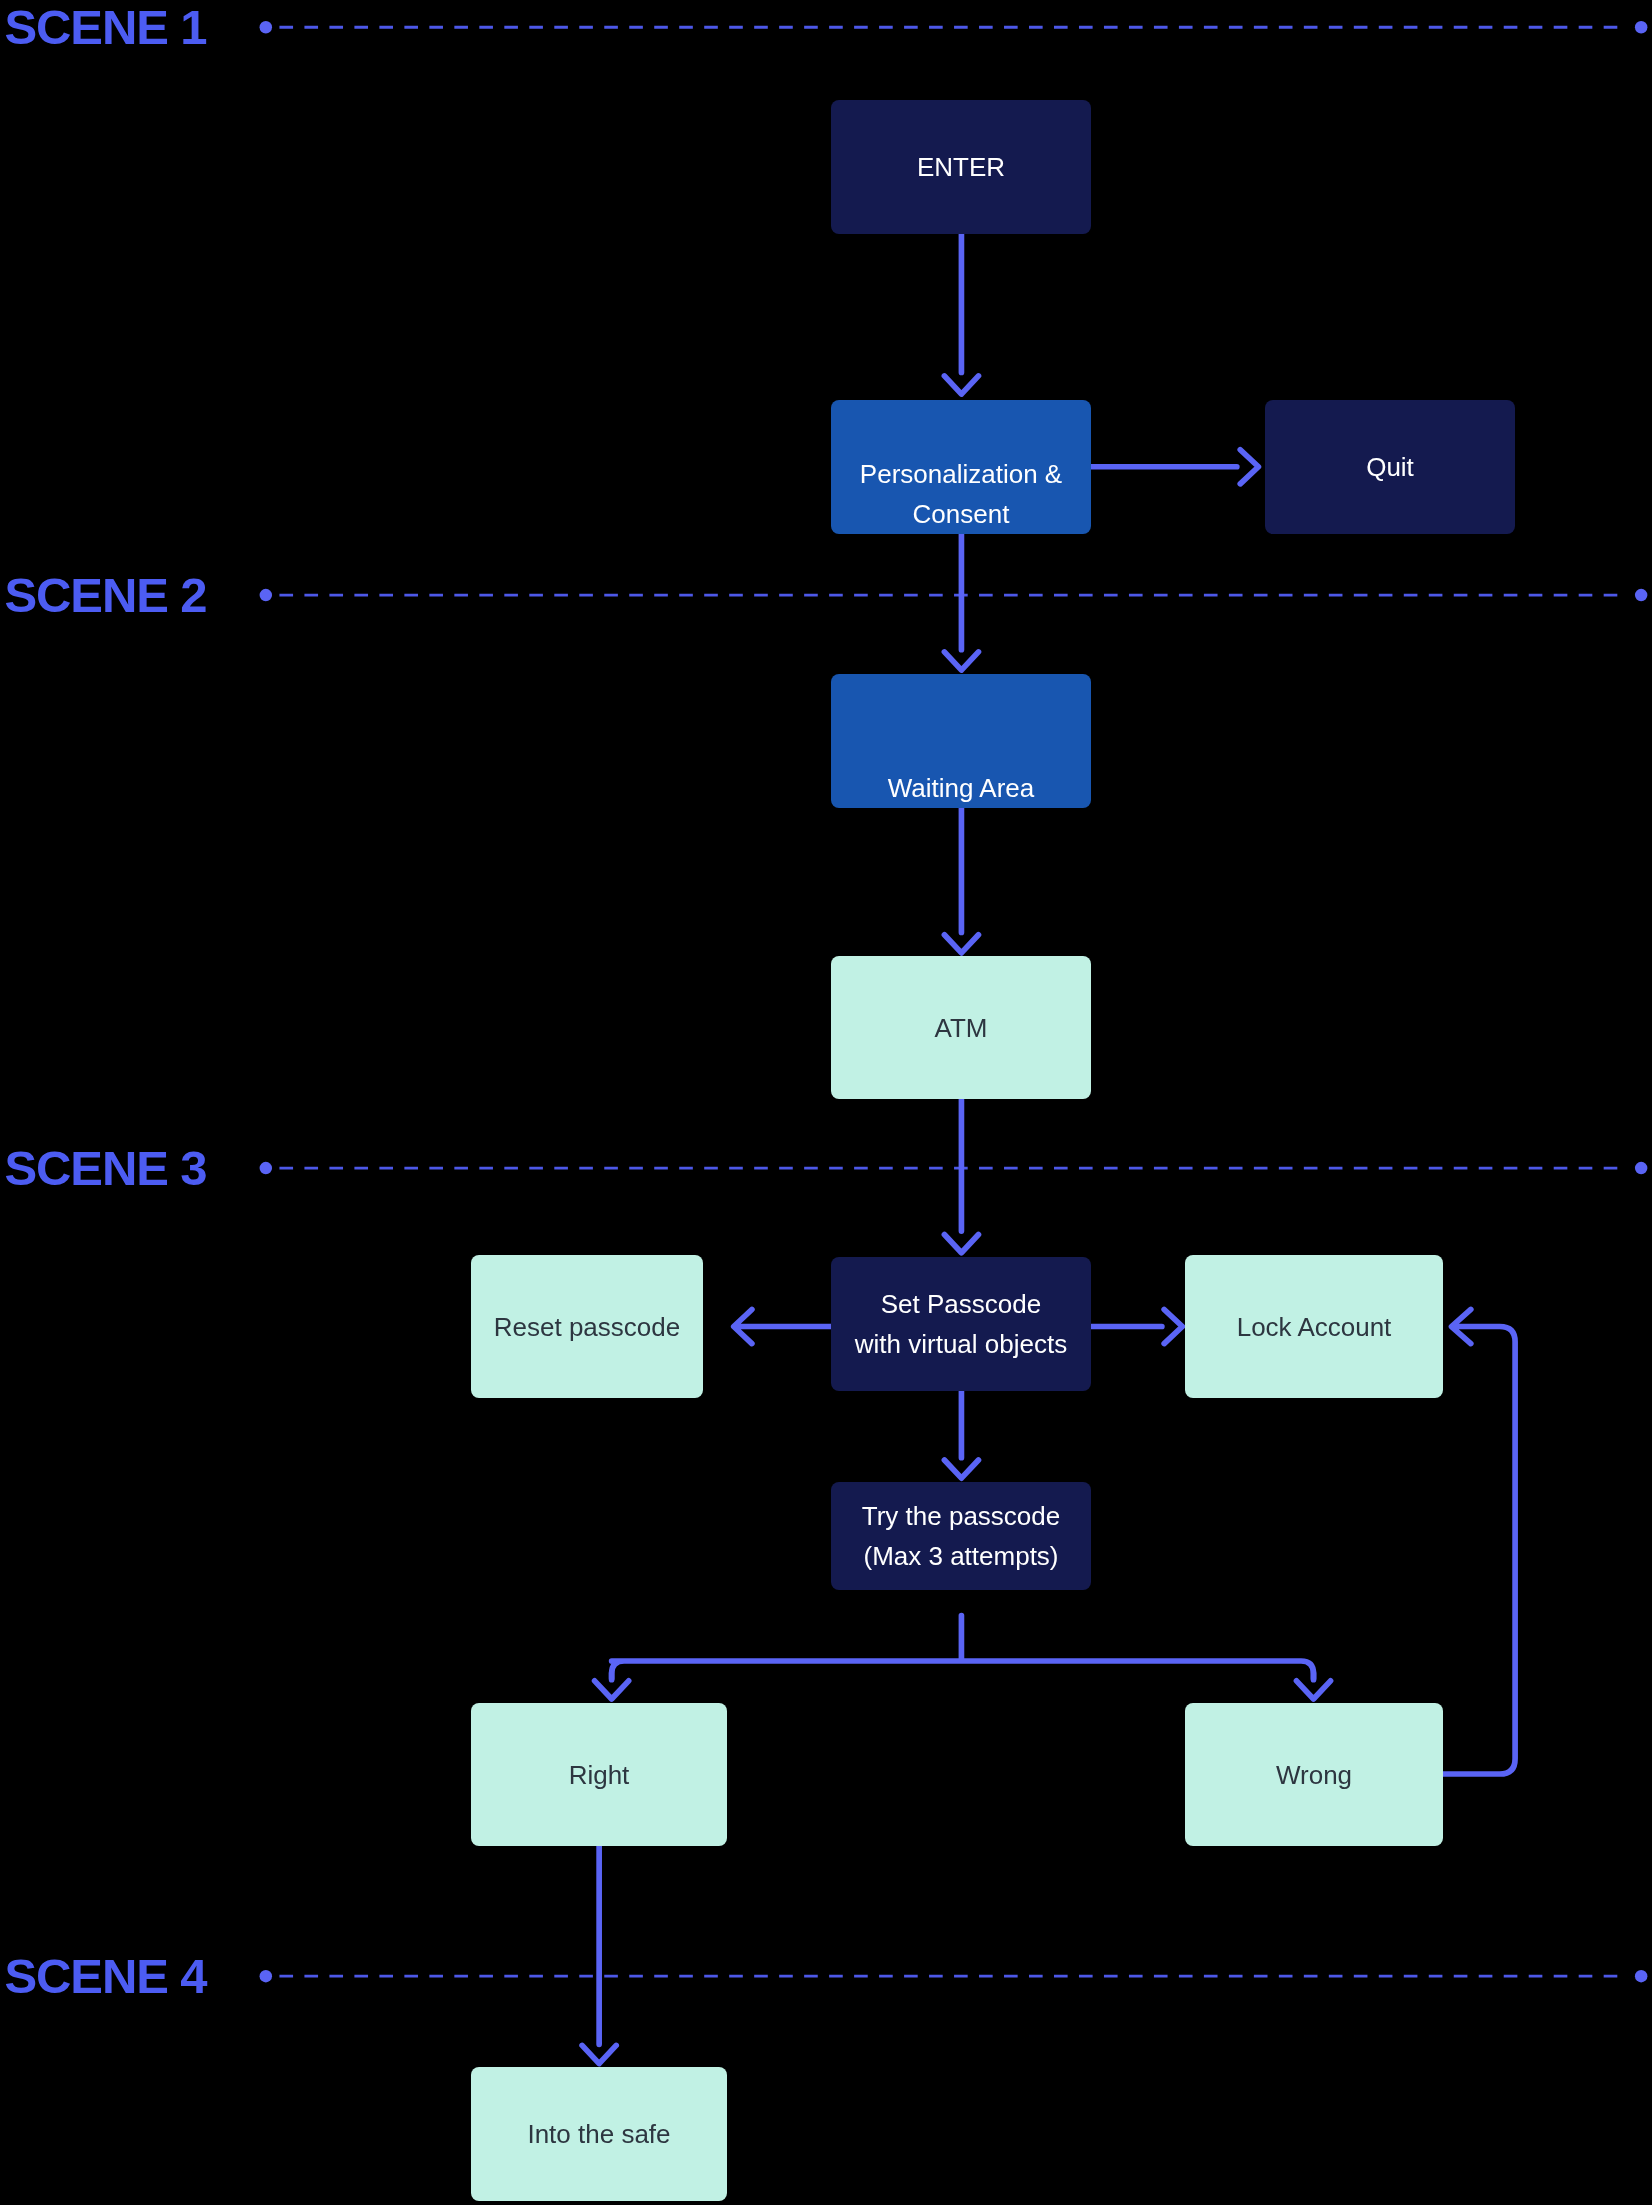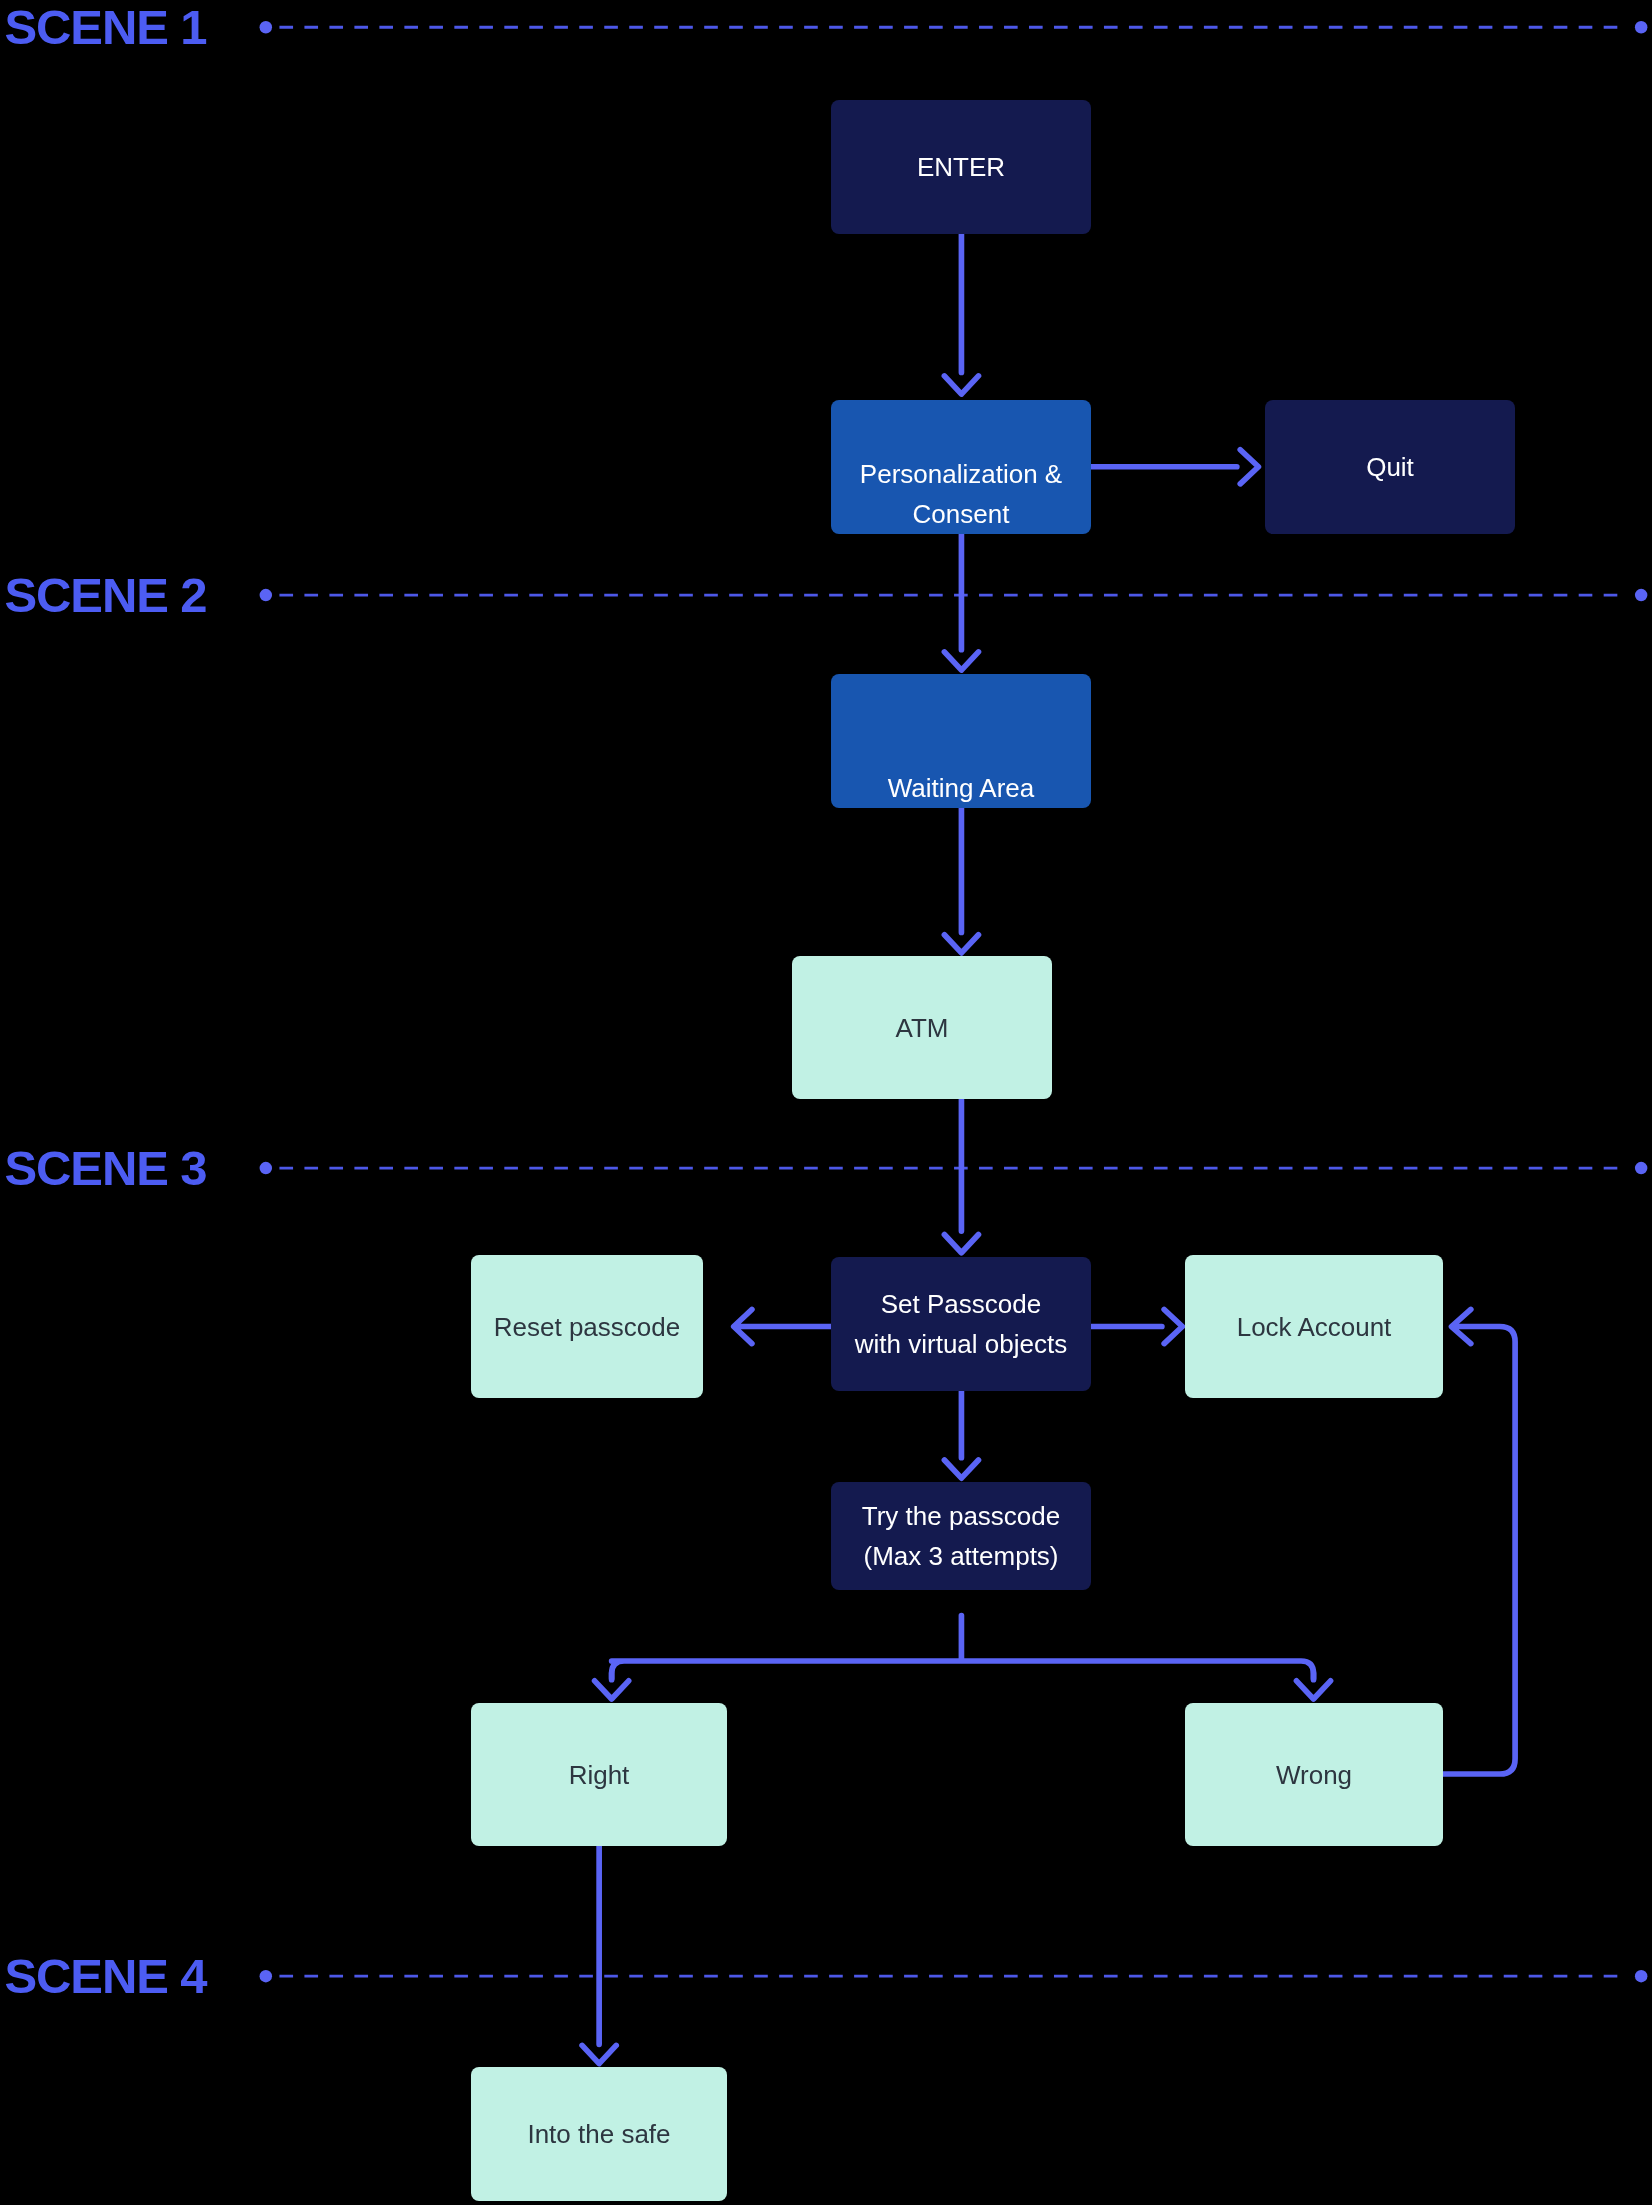--- a/index.html
+++ b/index.html
@@ -34,21 +34,21 @@
     text-align:center;
     font-weight:500;
   }
   .navy{background:var(--navy);color:var(--light-text);}
   .blue{background:var(--blue);color:var(--light-text);justify-content:flex-end;}
   .mint{background:var(--mint);color:var(--ink);}
   #n-enter{left:831px;top:100px;width:260px;height:134px;}
   #n-pers{left:831px;top:400px;width:260px;height:134px;}
   #n-quit{left:1265px;top:400px;width:250px;height:134px;}
   #n-wait{left:831px;top:674px;width:260px;height:134px;}
-  #n-atm{left:792px;top:956px;width:260px;height:143px;}
+  #n-atm{left:831px;top:956px;width:260px;height:143px;}
   #n-reset{left:471px;top:1255px;width:232px;height:143px;text-align:right;}
   #n-set{left:831px;top:1257px;width:260px;height:134px;}
   #n-lock{left:1185px;top:1255px;width:258px;height:143px;}
   #n-try{left:831px;top:1482px;width:260px;height:108px;}
   #n-right{left:471px;top:1703px;width:256px;height:143px;}
   #n-wrong{left:1185px;top:1703px;width:258px;height:143px;}
   #n-into{left:471px;top:2067px;width:256px;height:134px;}
 </style>
 </head>
 <body>

